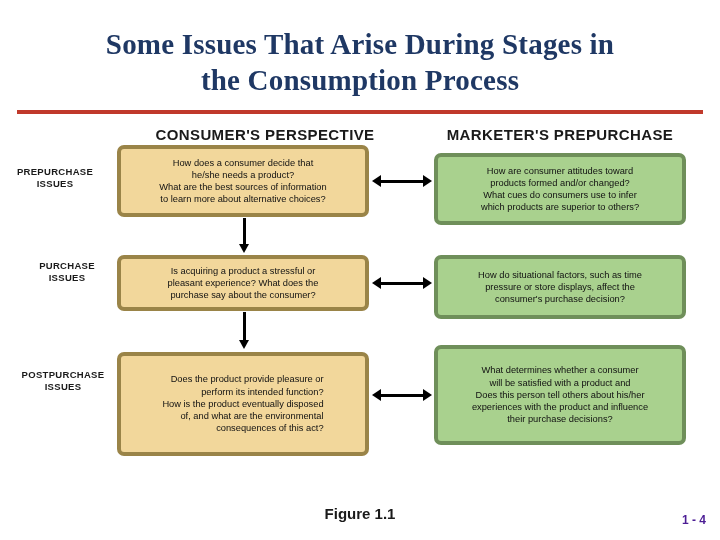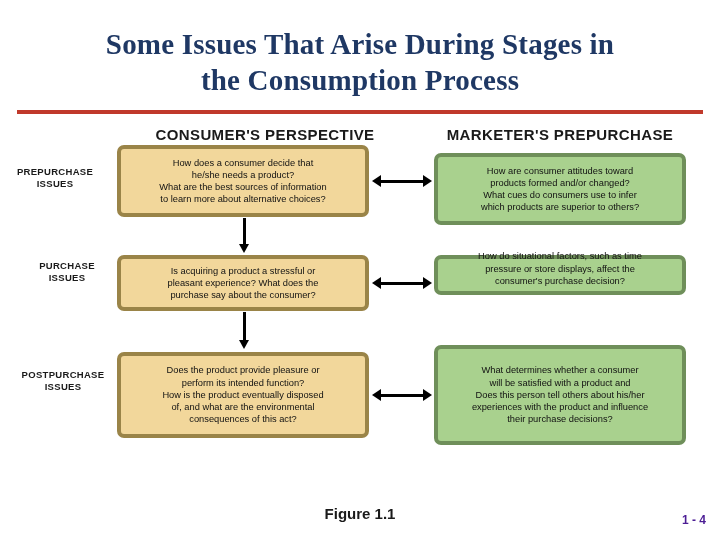--- a/index.html
+++ b/index.html
@@ -222,40 +222,40 @@
   </div>
 
   <div class="box consumer" style="left:117px; top:141px; width:252px; height:56px;">
     <div>
       <span class="line">Is acquiring a product a stressful or</span>
       <span class="line">pleasant experience? What does the</span>
       <span class="line">purchase say about the consumer?</span>
     </div>
   </div>
 
-  <div class="box marketer" style="left:434px; top:141px; width:252px; height:40px;align-items:flex-end;">
+  <div class="box marketer" style="left:434px; top:141px; width:252px; height:64px;">
     <div>
       <span class="line">How do situational factors, such as time</span>
       <span class="line">pressure or store displays, affect the</span>
       <span class="line">consumer's purchase decision?</span>
     </div>
   </div>
 
   <div class="arrow-lr" style="left:372px; top:163px; width:60px;">
     <div class="head-l"></div>
       <div class="shaft"></div>
       <div class="head-r"></div>
   </div>
 
   <div class="arrow-down" style="left:243px; top:198px;">
     <div class="shaft" style="height:28px;"></div>
     <div class="head" style="top:28px;"></div>
   </div>
 
-  <div class="box consumer" style="left:117px; top:238px; width:252px; height:86px;">
+  <div class="box consumer" style="left:117px; top:238px; width:252px; height:104px;text-align:right;">
     <div>
       <span class="line">Does the product provide pleasure or</span>
       <span class="line">perform its intended function?</span>
       <span class="line">How is the product eventually disposed</span>
       <span class="line">of, and what are the environmental</span>
       <span class="line">consequences of this act?</span>
     </div>
   </div>
 
   <div class="box marketer" style="left:434px; top:231px; width:252px; height:100px;">

